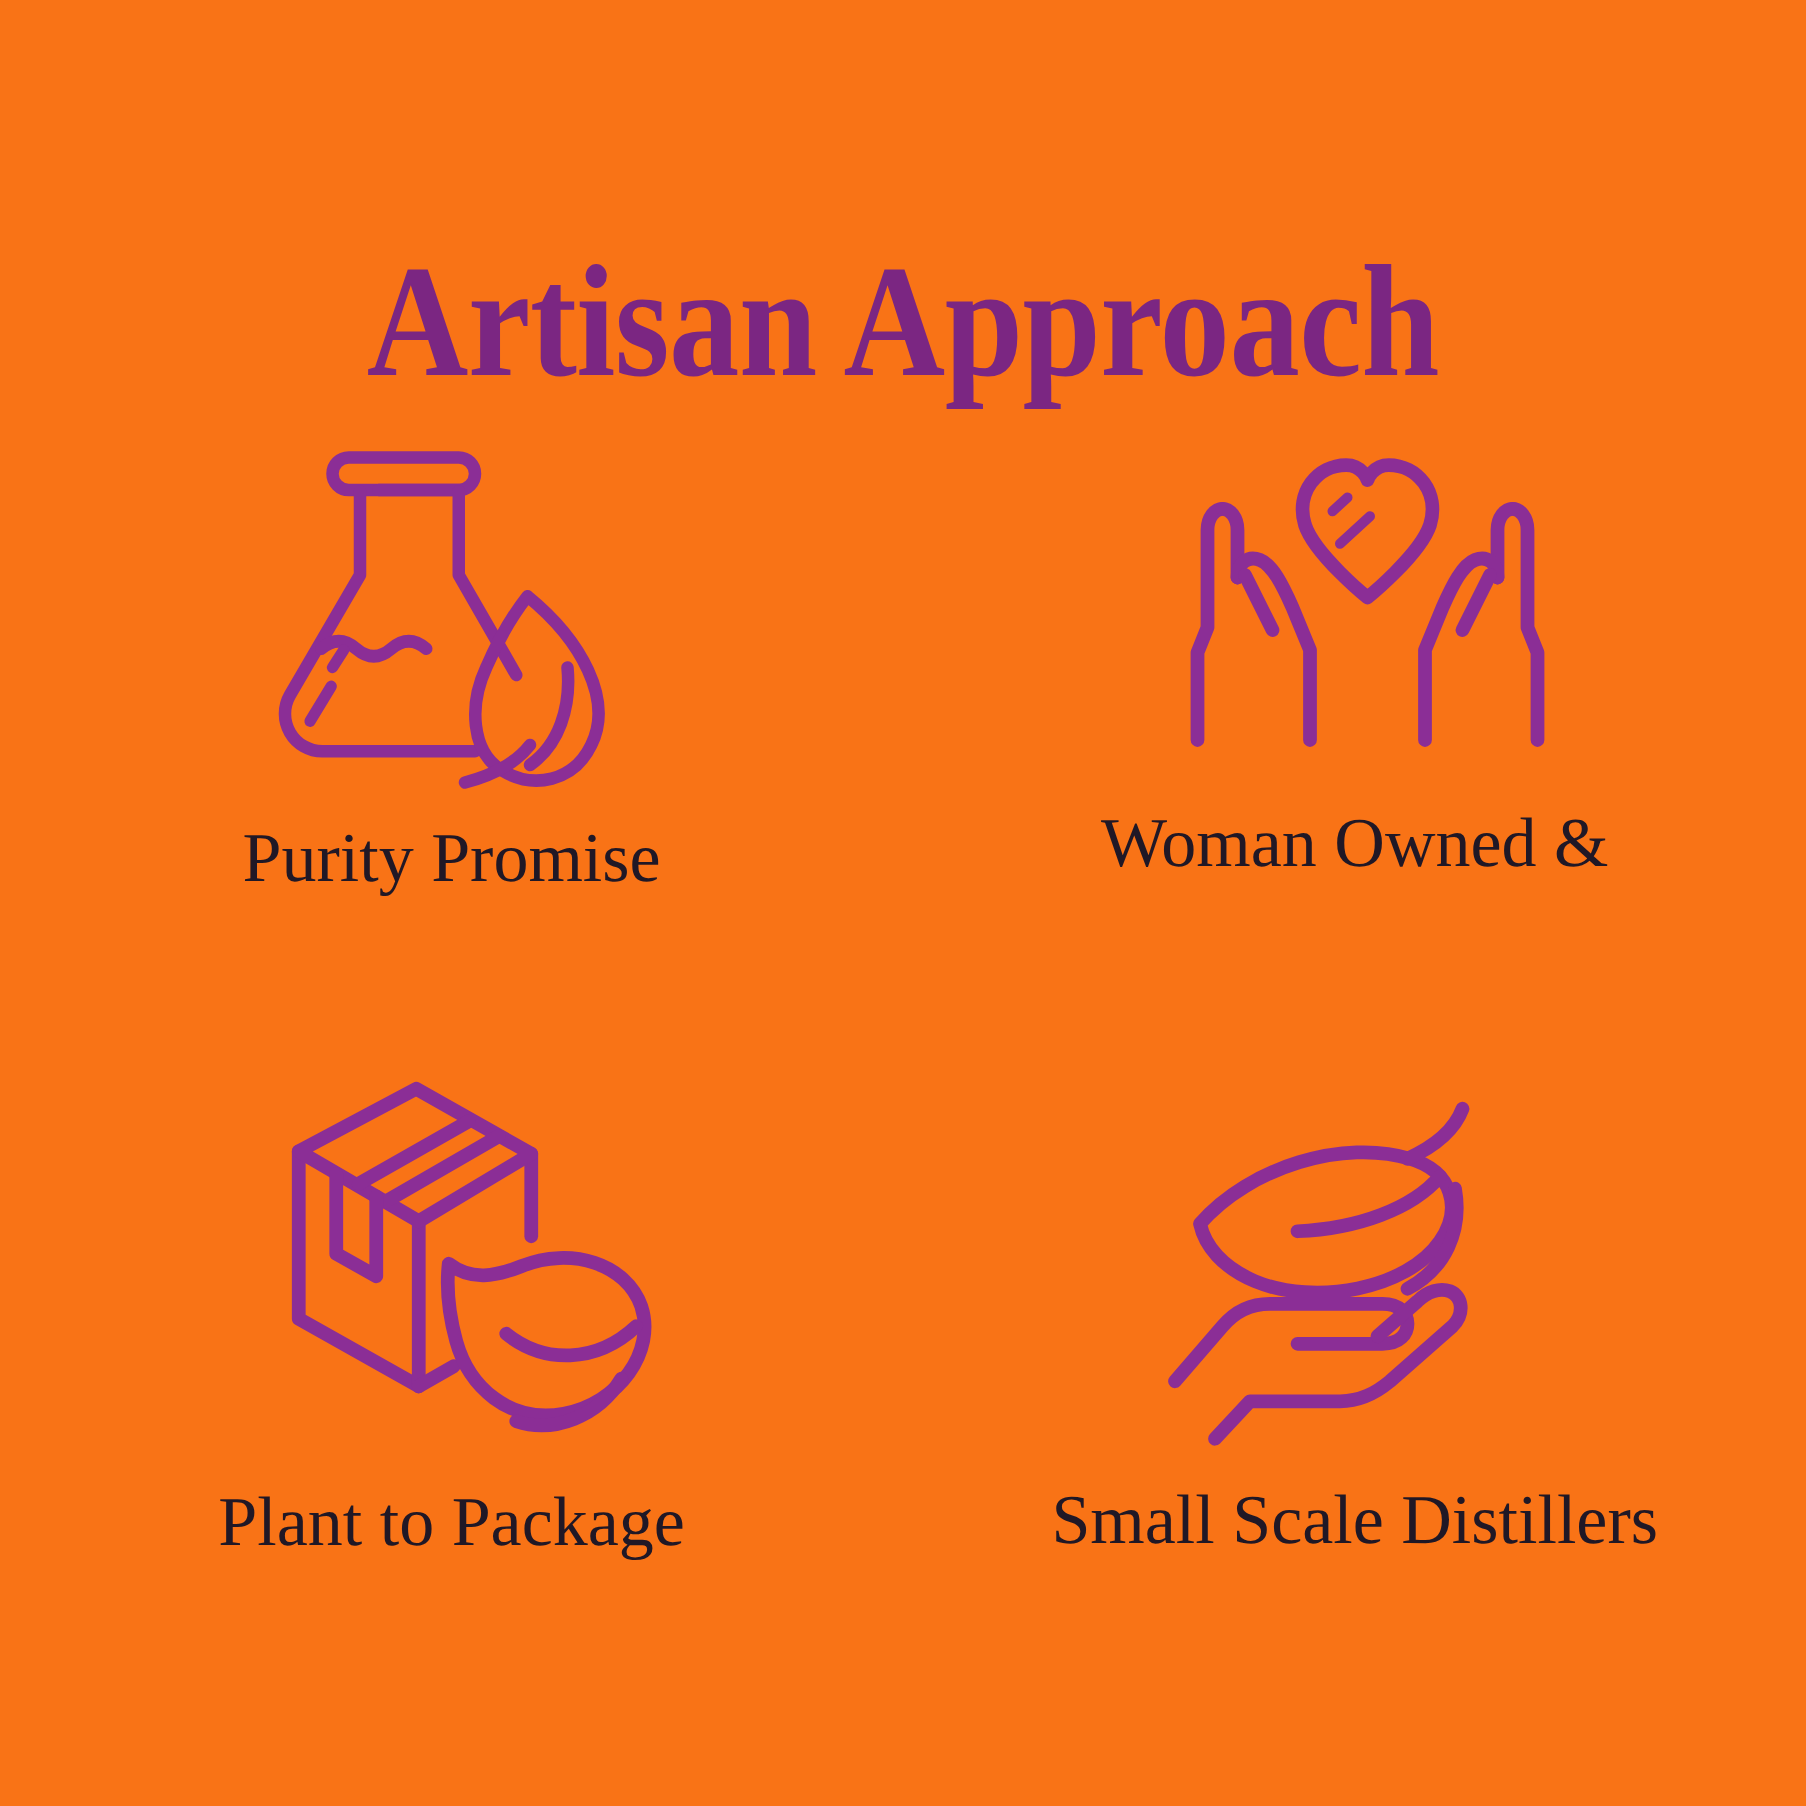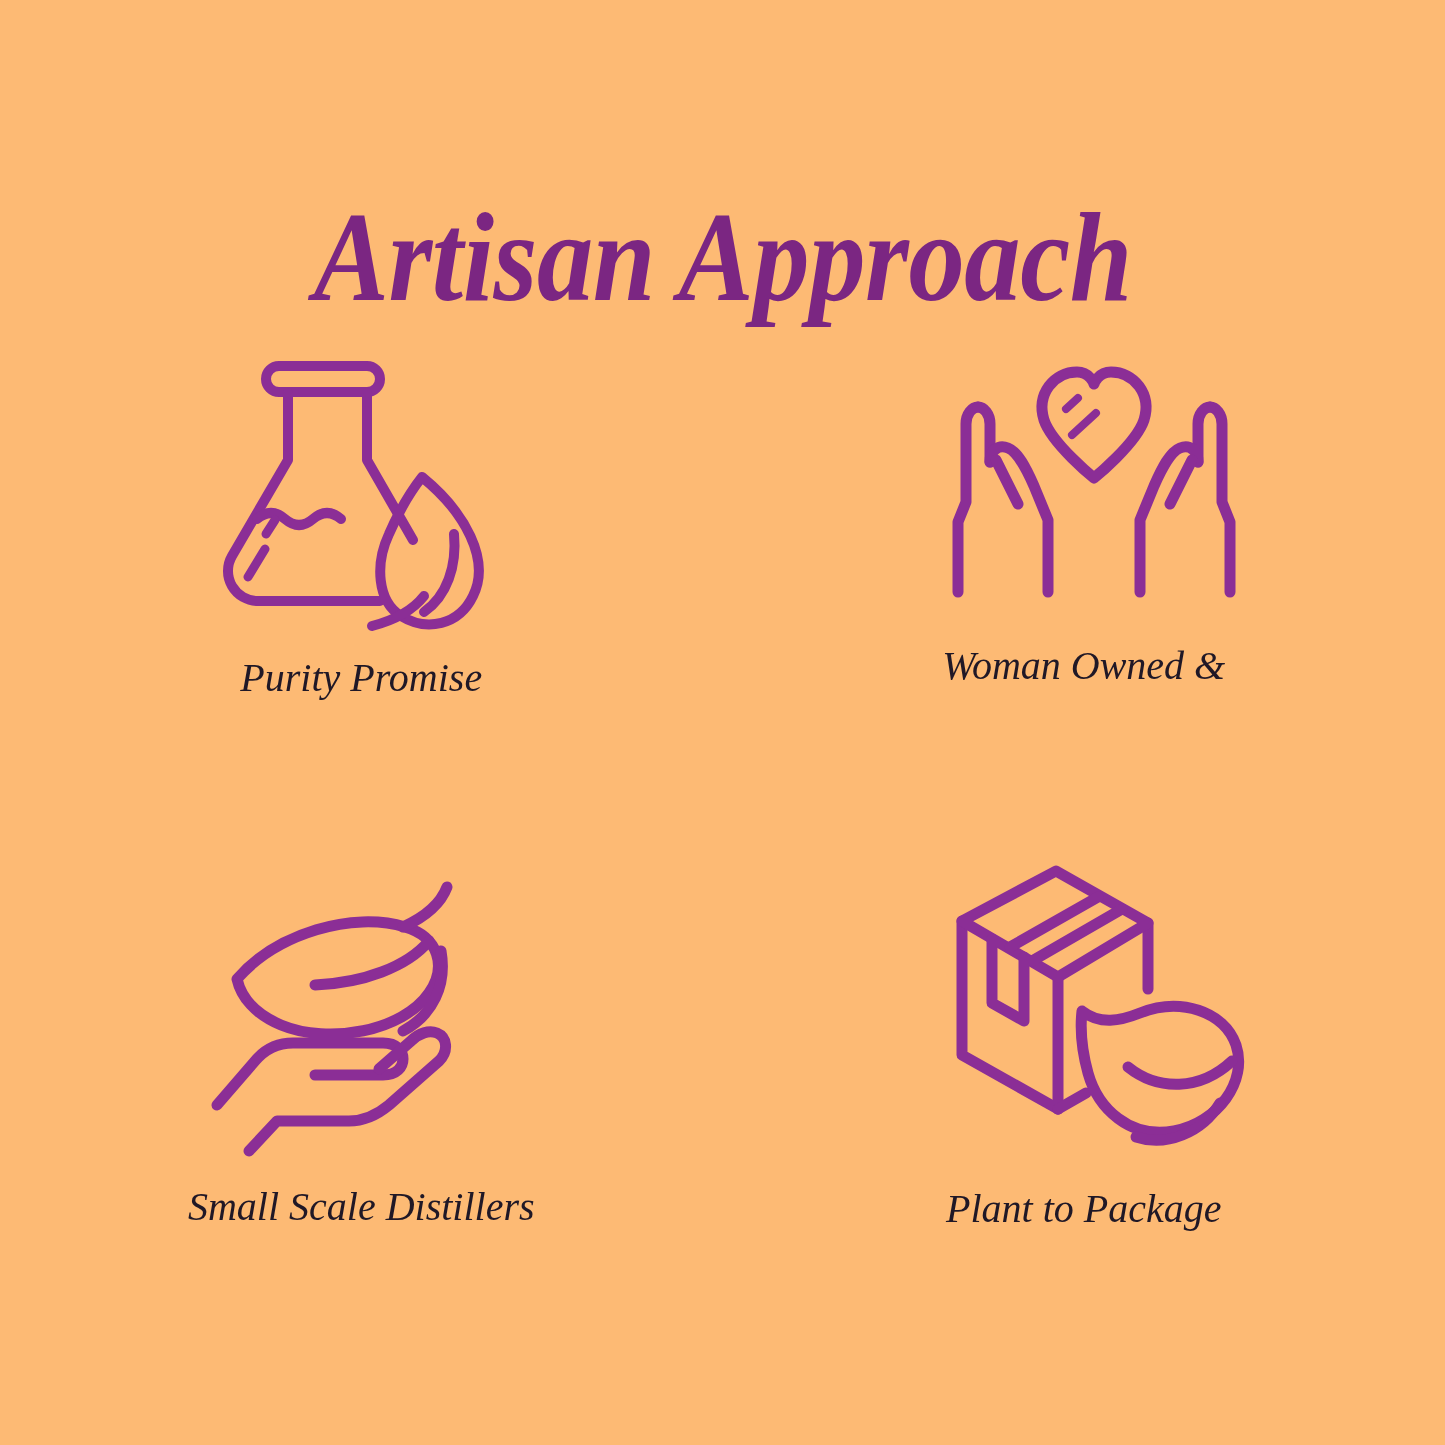--- a/index.html
+++ b/index.html
@@ -72,21 +72,21 @@
   .icon-box svg {
     display: block;
     width: 100%;
     height: 100%;
     overflow: visible;
   }
   .feat-label {
     margin-top: 18px;
     font-family: "Liberation Serif", "DejaVu Serif", serif;
     font-weight: 400;
-    font-size: 40px;
+    font-size: 56px;
     line-height: 1.18;
     color: #201826;
     text-align: center;
     max-width: 560px;
   }
   .feat-label .line {
     display: block;
   }
 
   
@@ -105,21 +105,21 @@
   .stroke {
     fill: none;
     stroke: #8B2E96;
     stroke-linecap: round;
     stroke-linejoin: round;
   }
 </style>
 </head>
 <body style="background: rgb(247, 246, 245);">
 
-<div class="page" style="background: #fdba74; font-style: italic;">
+<div class="page" style="background: #f97316;">
 
   <div class="heading-wrap">
     <h1 class="heading" style="color: rgb(123, 38, 130);">Artisan Approach</h1>
   </div>
 
   <div class="grid">
 
     <div class="cell cell-0">
       <div class="icon-box">
         <svg viewBox="0 0 300 290" aria-hidden="true">
@@ -200,20 +200,57 @@
                      L104 240" stroke="#8B2E96"></path>
             <path class="stroke" stroke-width="11" d="M52 108 L74 152" stroke="#8B2E96"></path>
           </g>
         </svg>
       </div>
       <div class="feat-label" style="color: rgb(32, 24, 38);">
         <span class="line">Woman Owned &amp;</span>
       </div>
     </div>
 
+    <div class="cell cell-3">
+      <div class="icon-box">
+        <svg viewBox="0 0 300 290" aria-hidden="true">
+
+          <path class="stroke" stroke-width="11" d="M10 60 L10 194 L106 248" stroke="#8B2E96"></path>
+
+          <path class="stroke" stroke-width="11" d="M106 116 L106 248" stroke="#8B2E96"></path>
+
+          <path class="stroke" stroke-width="11" d="M196 62 L196 128" stroke="#8B2E96"></path>
+
+          <path class="stroke" stroke-width="11" d="M106 248 L134 232" stroke="#8B2E96"></path>
+
+          <path class="stroke" stroke-width="11" d="M10 60 L104 10 L196 62 L106 116 Z" stroke="#8B2E96"></path>
+
+          <path class="stroke" stroke-width="11" d="M58 86 L146 36" stroke="#8B2E96"></path>
+
+          <path class="stroke" stroke-width="11" d="M80 100 L170 48" stroke="#8B2E96"></path>
+
+          <path class="stroke" stroke-width="11" d="M40 78 L40 142 L72 160 L72 96" stroke="#8B2E96"></path>
+
+          <path class="stroke" stroke-width="11" d="M130 150
+                   C148 164 168 160 188 152
+                   C228 136 272 150 284 184
+                   C296 220 266 262 222 270
+                   C178 278 146 248 136 212
+                   C130 190 128 168 130 150 Z" stroke="#8B2E96"></path>
+
+          <path class="stroke" stroke-width="11" d="M176 206 C206 230 248 230 280 200" stroke="#8B2E96"></path>
+
+          <path class="stroke" stroke-width="11" d="M268 242 C250 272 214 286 184 276" stroke="#8B2E96"></path>
+        </svg>
+      </div>
+      <div class="feat-label" style="color: rgb(32, 24, 38);">
+        <span class="line">Plant to Package</span>
+      </div>
+    </div>
+
     <div class="cell cell-2">
       <div class="icon-box">
         <svg viewBox="0 0 300 290" aria-hidden="true">
 
           <path class="stroke" stroke-width="11" d="M34 104
                    C74 58 150 36 202 52
                    C236 62 244 92 226 118
                    C200 156 126 170 78 150
                    C52 139 38 122 34 104 Z" stroke="#8B2E96"></path>
 
@@ -239,51 +276,14 @@
                    C246 176 244 162 234 158
                    C226 155 216 158 208 166
                    L176 194" stroke="#8B2E96"></path>
         </svg>
       </div>
       <div class="feat-label" style="color: rgb(32, 24, 38);">
         <span class="line">Small Scale Distillers</span>
       </div>
     </div>
 
-    <div class="cell cell-3">
-      <div class="icon-box">
-        <svg viewBox="0 0 300 290" aria-hidden="true">
-
-          <path class="stroke" stroke-width="11" d="M10 60 L10 194 L106 248" stroke="#8B2E96"></path>
-
-          <path class="stroke" stroke-width="11" d="M106 116 L106 248" stroke="#8B2E96"></path>
-
-          <path class="stroke" stroke-width="11" d="M196 62 L196 128" stroke="#8B2E96"></path>
-
-          <path class="stroke" stroke-width="11" d="M106 248 L134 232" stroke="#8B2E96"></path>
-
-          <path class="stroke" stroke-width="11" d="M10 60 L104 10 L196 62 L106 116 Z" stroke="#8B2E96"></path>
-
-          <path class="stroke" stroke-width="11" d="M58 86 L146 36" stroke="#8B2E96"></path>
-
-          <path class="stroke" stroke-width="11" d="M80 100 L170 48" stroke="#8B2E96"></path>
-
-          <path class="stroke" stroke-width="11" d="M40 78 L40 142 L72 160 L72 96" stroke="#8B2E96"></path>
-
-          <path class="stroke" stroke-width="11" d="M130 150
-                   C148 164 168 160 188 152
-                   C228 136 272 150 284 184
-                   C296 220 266 262 222 270
-                   C178 278 146 248 136 212
-                   C130 190 128 168 130 150 Z" stroke="#8B2E96"></path>
-
-          <path class="stroke" stroke-width="11" d="M176 206 C206 230 248 230 280 200" stroke="#8B2E96"></path>
-
-          <path class="stroke" stroke-width="11" d="M268 242 C250 272 214 286 184 276" stroke="#8B2E96"></path>
-        </svg>
-      </div>
-      <div class="feat-label" style="color: rgb(32, 24, 38);">
-        <span class="line">Plant to Package</span>
-      </div>
-    </div>
-
   </div>
 </div>
 
 </body></html>

